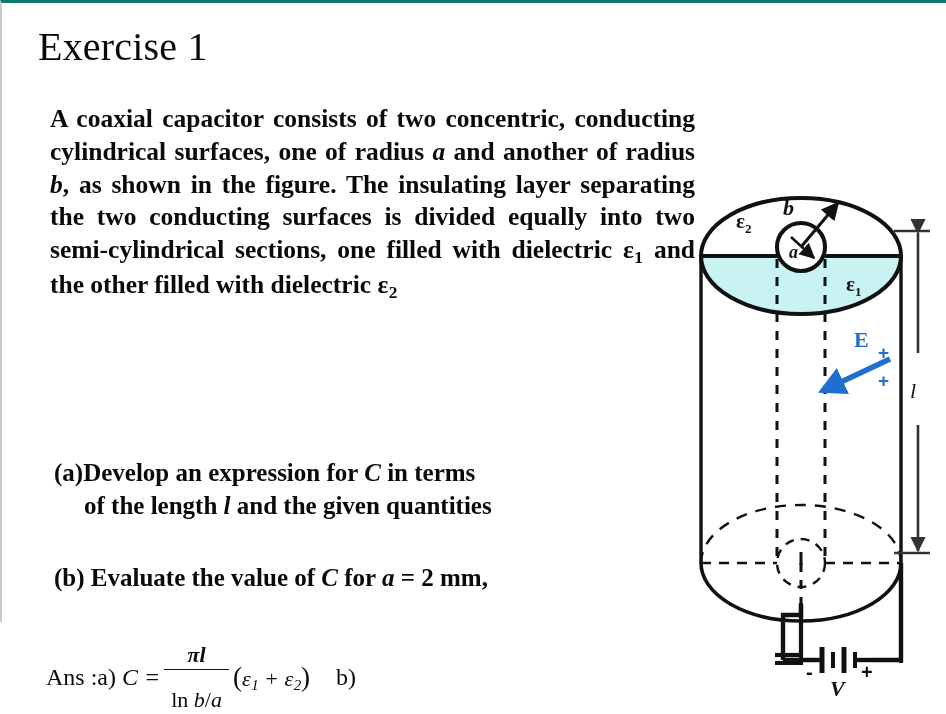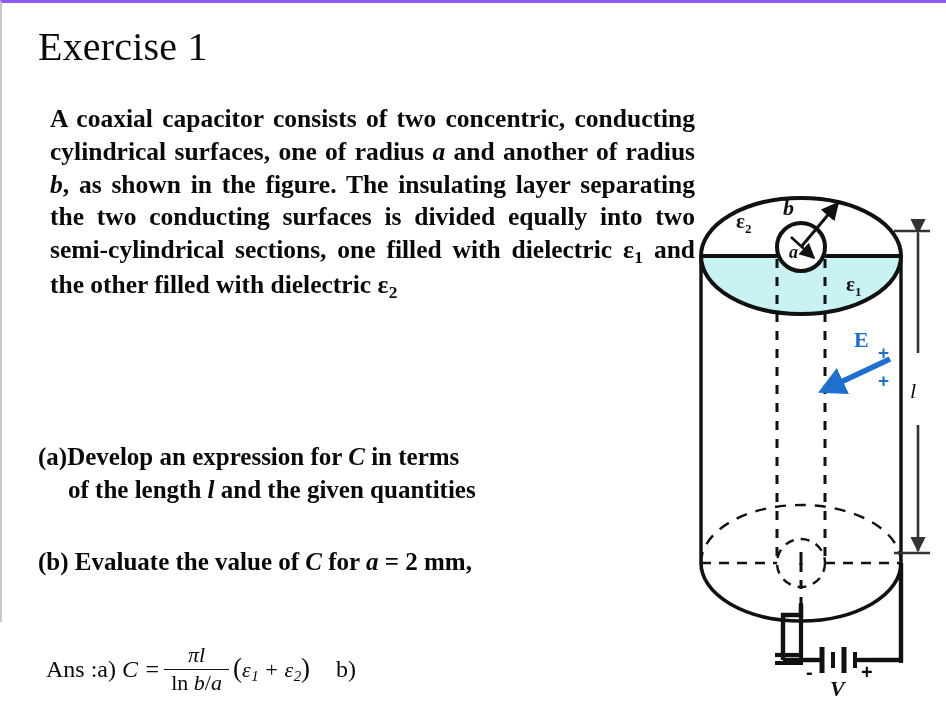--- a/index.html
+++ b/index.html
@@ -14,21 +14,21 @@
     color: #0a0a0a;
     overflow: hidden;
   }
   #slide {
     position: relative;
     width: 946px;
     height: 622px;
     background: #ffffff;
     box-sizing: border-box;
     border-left: 2px solid #c9c9c9;
-    border-top: 3px solid #8b5cf6;
+    border-top: 3px solid #0f766e;
   }
 
   
   #text-col {
     position: absolute;
     left: 36px;
     top: 22px;
     width: 650px;
   }
   #title {
@@ -47,21 +47,21 @@
     margin: 12px;
     font-weight: 600;
   }
   #intro .var { font-style: italic; }
   .sub { font-size: 0.68em; vertical-align: -0.28em; padding-left: 0.5px; }
 
   .q-block {
     font-size: 25px;
     font-weight: 600;
     line-height: 1.32;
-    margin: 0;
+    margin: 16px;
   }
   #qa { position: absolute; left: 36px; top: 437px; width: 620px; }
   #qb { position: absolute; left: 36px; top: 542px; width: 620px; }
   .q-indent { display: block; padding-left: 30px; }
   .q-block .var { font-style: italic; }
 
   
   #answer {
     position: absolute;
     left: 44px;
@@ -75,22 +75,22 @@
   #answer .var { font-style: italic; }
   .frac {
     display: inline-flex;
     flex-direction: column;
     align-items: center;
     vertical-align: middle;
     margin: 0 4px;
     font-size: 22px;
     line-height: 1.12;
   }
-  .frac .num { padding: 0 7px 1px 7px; font-style: italic; }
-  .frac .den { padding: 1px 7px 0 7px; border-top: 1.6px solid #111; }
+  .frac .num { padding: 0 7px 1px 7px; font-style: italic; font-weight: bold; }
+  .frac .den { padding: 18px 7px 0 7px; border-top: 1.6px solid #111; }
   .paren-grp { font-size: 27px; }
   .paren-grp .inner { font-size: 22px; font-style: italic; }
   #answer .gap { display: inline-block; width: 26px; }
 
   
   #figure {
     position: absolute;
     left: 676px;
     top: 160px;
     width: 270px;

